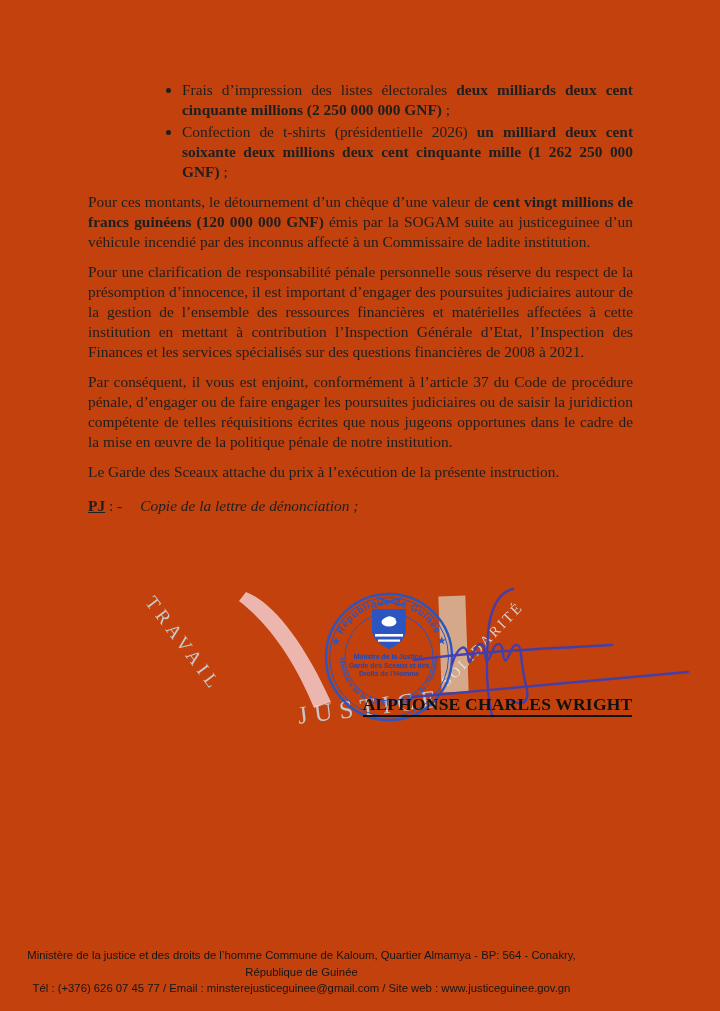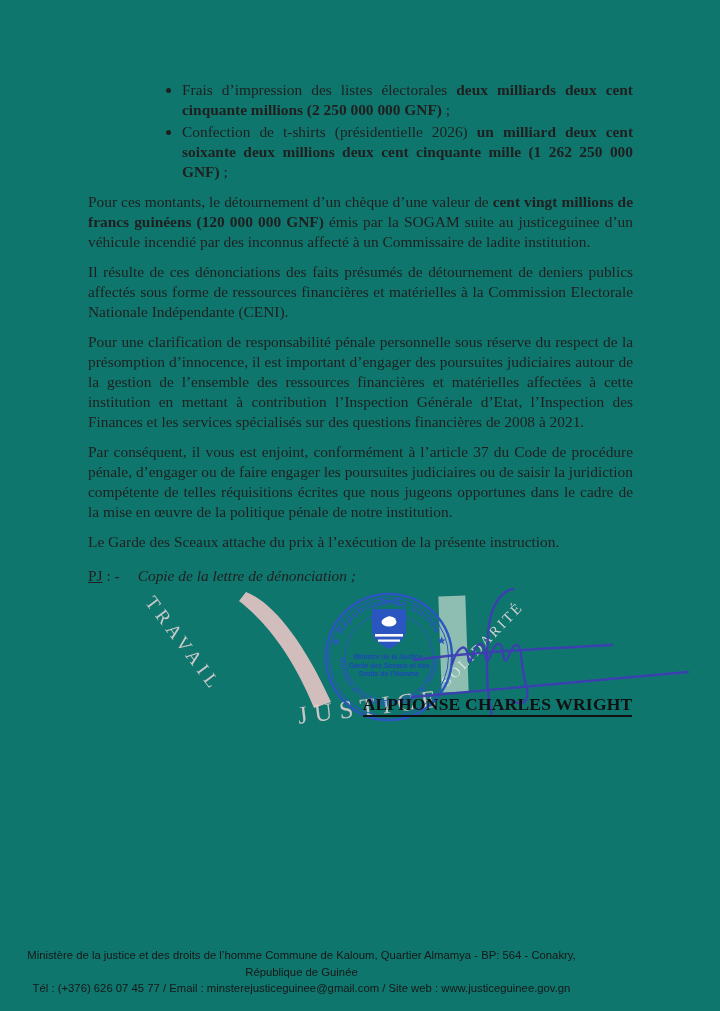--- a/index.html
+++ b/index.html
@@ -1,30 +1,30 @@
 <!DOCTYPE html>
 <html><head>
 <meta charset="utf-8">
 <style>
   * { margin:0; padding:0; box-sizing:border-box; }
   html,body { background:#ffffff; }
   .page {
-    position:relative; width:720px; height:1011px; background:#0f766e;
+    position:relative; width:720px; height:1011px; background:#c2410c;
     font-family:"Liberation Serif", serif; color:#1f1f1f; overflow:hidden;
   }
   .content {
     position:absolute; left:88px; top:80px; width:545px; z-index:4;
     font-size:15.4px; line-height:20px; text-align:justify;
   }
   .content b { font-weight:bold; }
   ul.expenses { margin:0; padding-left:94px; }
   ul.expenses li { margin-bottom:2px; }
   .content p { margin-top:10px; }
   p.pj { margin-top:14px; text-align:left; }
-  .pj-label { font-weight:normal; text-decoration:underline; }
+  .pj-label { font-weight:bold; text-decoration:underline; }
   .pj-sep { white-space:pre-wrap; }
   .pj-text { font-style:italic; margin-left:18px; }
   
   .wm { position:absolute; z-index:1; font-family:"Liberation Serif", serif;
         text-transform:uppercase; white-space:nowrap; user-select:none; }
   .wm-travail { left:158px; top:592px; transform:rotate(53deg); transform-origin:0 0;
         font-size:19px; letter-spacing:5px; color:#cacaca; }
   .wm-solidarite { left:438px; top:678px; transform:rotate(-46deg); transform-origin:0 0;
         font-size:14.5px; letter-spacing:2.5px; color:#d4d4d4; }
   .wm-justice { left:296px; top:702px; transform:rotate(-7deg); transform-origin:0 0;
@@ -46,21 +46,20 @@
 <body>
 
 <div class="page">
 
   <div class="content">
     <ul class="expenses">
       <li><span>Frais d’impression des listes électorales </span><b>deux milliards deux cent cinquante millions (2 250 000 000 GNF)</b><span> ;</span></li>
       <li><span>Confection de t-shirts (présidentielle 2026) </span><b>un milliard deux cent soixante deux millions deux cent cinquante mille (1 262 250 000 GNF)</b><span> ;</span></li>
     </ul>
     <p><span>Pour ces montants, le détournement d’un chèque d’une valeur de </span><b>cent vingt millions de francs guinéens (120 000 000 GNF)</b><span> émis par la SOGAM suite au justiceguinee d’un véhicule incendié par des inconnus affecté à un Commissaire de ladite institution.</span></p>
-    <p>Il résulte de ces dénonciations des faits présumés de détournement de deniers publics affectés sous forme de ressources financières et matérielles à la Commission Electorale Nationale Indépendante (CENI).</p>
     <p>Pour une clarification de responsabilité pénale personnelle sous réserve du respect de la présomption d’innocence, il est important d’engager des poursuites judiciaires autour de la gestion de l’ensemble des ressources financières et matérielles affectées à cette institution en mettant à contribution l’Inspection Générale d’Etat, l’Inspection des Finances et les services spécialisés sur des questions financières de 2008 à 2021.</p>
     <p>Par conséquent, il vous est enjoint, conformément à l’article 37 du Code de procédure pénale, d’engager ou de faire engager les poursuites judiciaires ou de saisir la juridiction compétente de telles réquisitions écrites que nous jugeons opportunes dans le cadre de la mise en œuvre de la politique pénale de notre institution.</p>
     <p>Le Garde des Sceaux attache du prix à l’exécution de la présente instruction.</p>
     <p class="pj"><span class="pj-label">PJ</span><span class="pj-sep"> : -</span><span class="pj-text">Copie de la lettre de dénonciation ;</span></p>
   </div>
 
   <div class="wm wm-travail">TRAVAIL</div>
   <div class="wm wm-solidarite">SOLIDARITÉ</div>
   <div class="wm wm-justice">JUSTICE</div>
 

